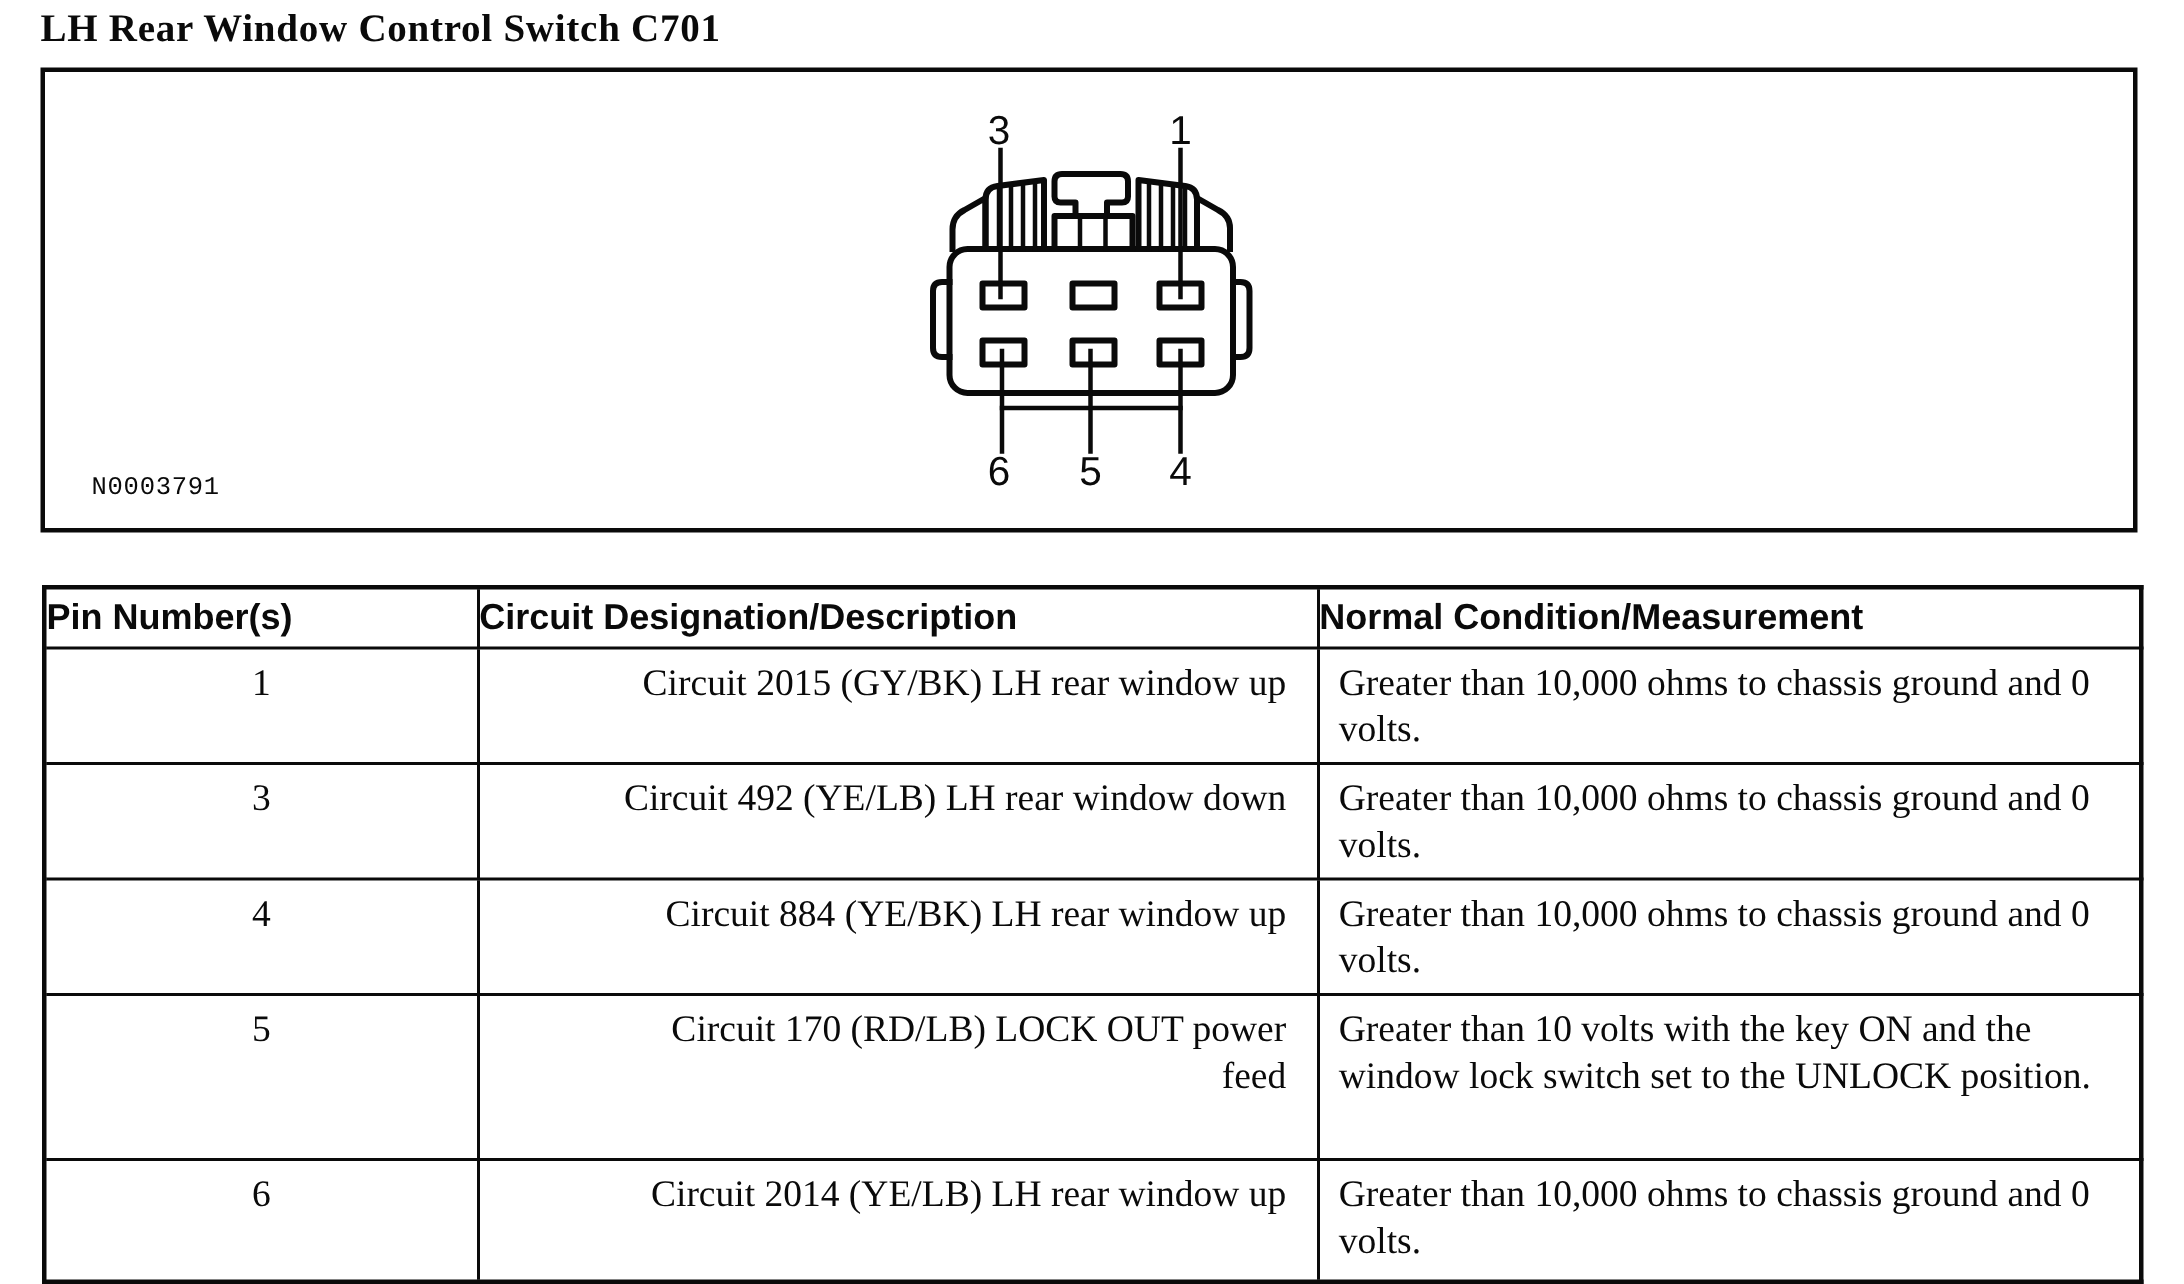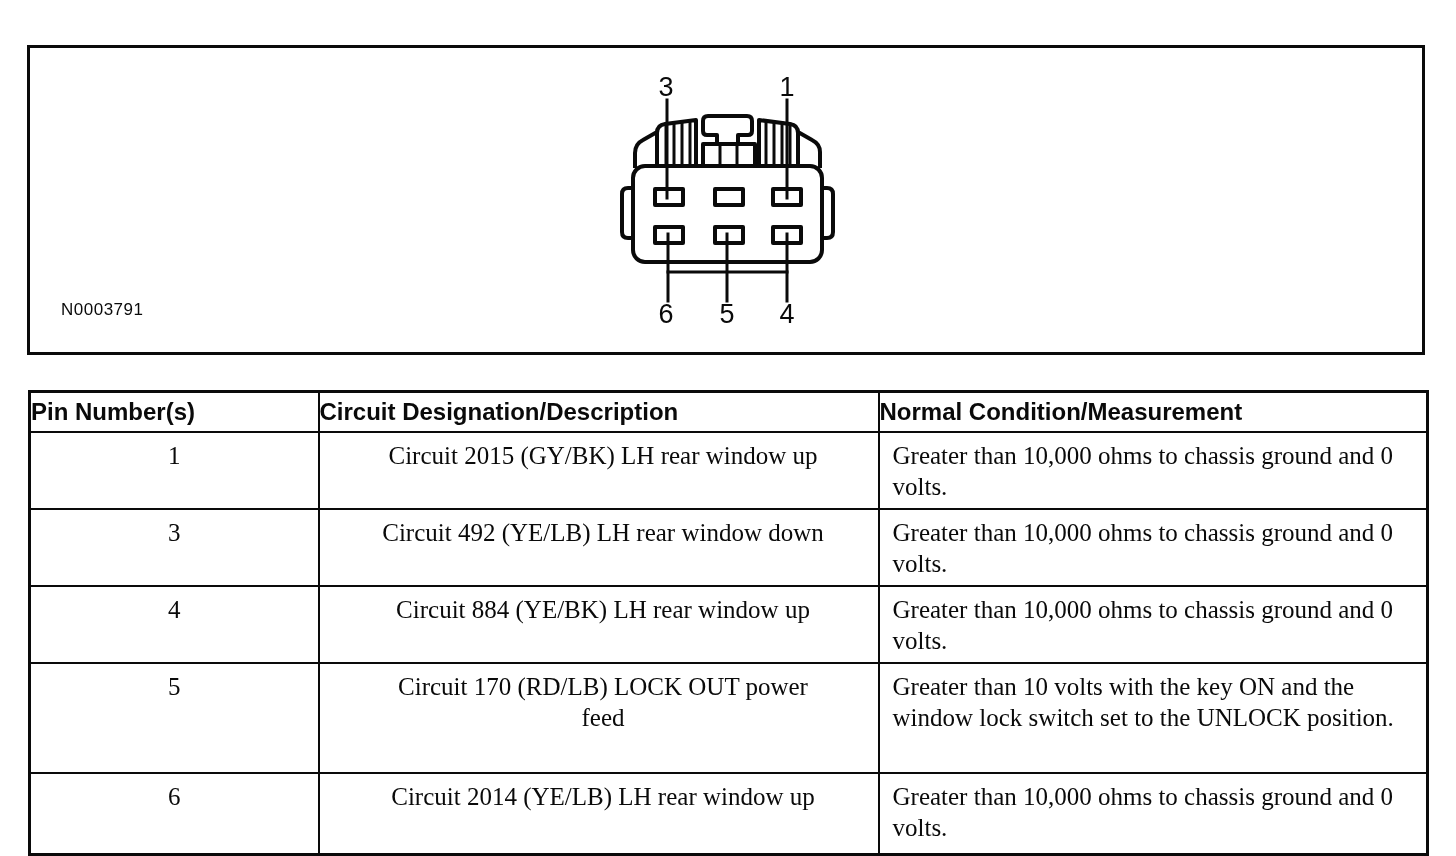--- a/index.html
+++ b/index.html
@@ -38,22 +38,22 @@
     background: #ffffff;
   }
   .connector-svg {
     position: absolute;
     left: 570px;
     top: 6px;
   }
   .figure-id {
     position: absolute;
     left: 31px;
-    top: 252px;
-    font-family: Liberation Sans, sans-serif;
+    top: 268px;
+    font-family: Liberation Mono, monospace;
     font-size: 17px;
     letter-spacing: 0.5px;
   }
   table.pinout {
     position: absolute;
     left: 28px;
     top: 390px;
     width: 1398px;
     border-collapse: collapse;
     table-layout: fixed;
@@ -81,41 +81,42 @@
     line-height: 31px;
     vertical-align: top;
     padding-top: 7px;
   }
   td.cell-pin {
     text-align: center;
     padding-left: 4px;
     padding-right: 4px;
   }
   td.cell-circuit {
-    text-align: center;
+    text-align: right;
     padding-left: 29px;
     padding-right: 20px;
   }
   td.cell-condition {
     text-align: left;
     padding-left: 13px;
     padding-right: 8px;
   }
   .circuit-text { display: inline-block; }
   tr.row-h1 td { height: 67px; }
   tr.row-h2 td { height: 100px; }
   tr.row-h3 td { height: 71px; }
   
   tr.wrap-circuit .circuit-text { max-width: 450px; }
 </style>
 </head>
 <body>
 
 <div class="page">
 
+  <h1 class="doc-title">LH Rear Window Control Switch C701</h1>
 
   <div class="figure-box">
 
     <svg class="connector-svg" width="300" height="280" viewBox="0 0 300 280" aria-hidden="true">
       <g fill="none" stroke="#0a0a0a" stroke-linejoin="round" stroke-linecap="square">
         <g stroke-width="4">
 
           <rect x="33" y="112" width="189" height="96" rx="12"></rect>
 
           <path d="M 33 134 H 28 Q 22 134 22 140 V 178 Q 22 184 28 184 H 33"></path>

